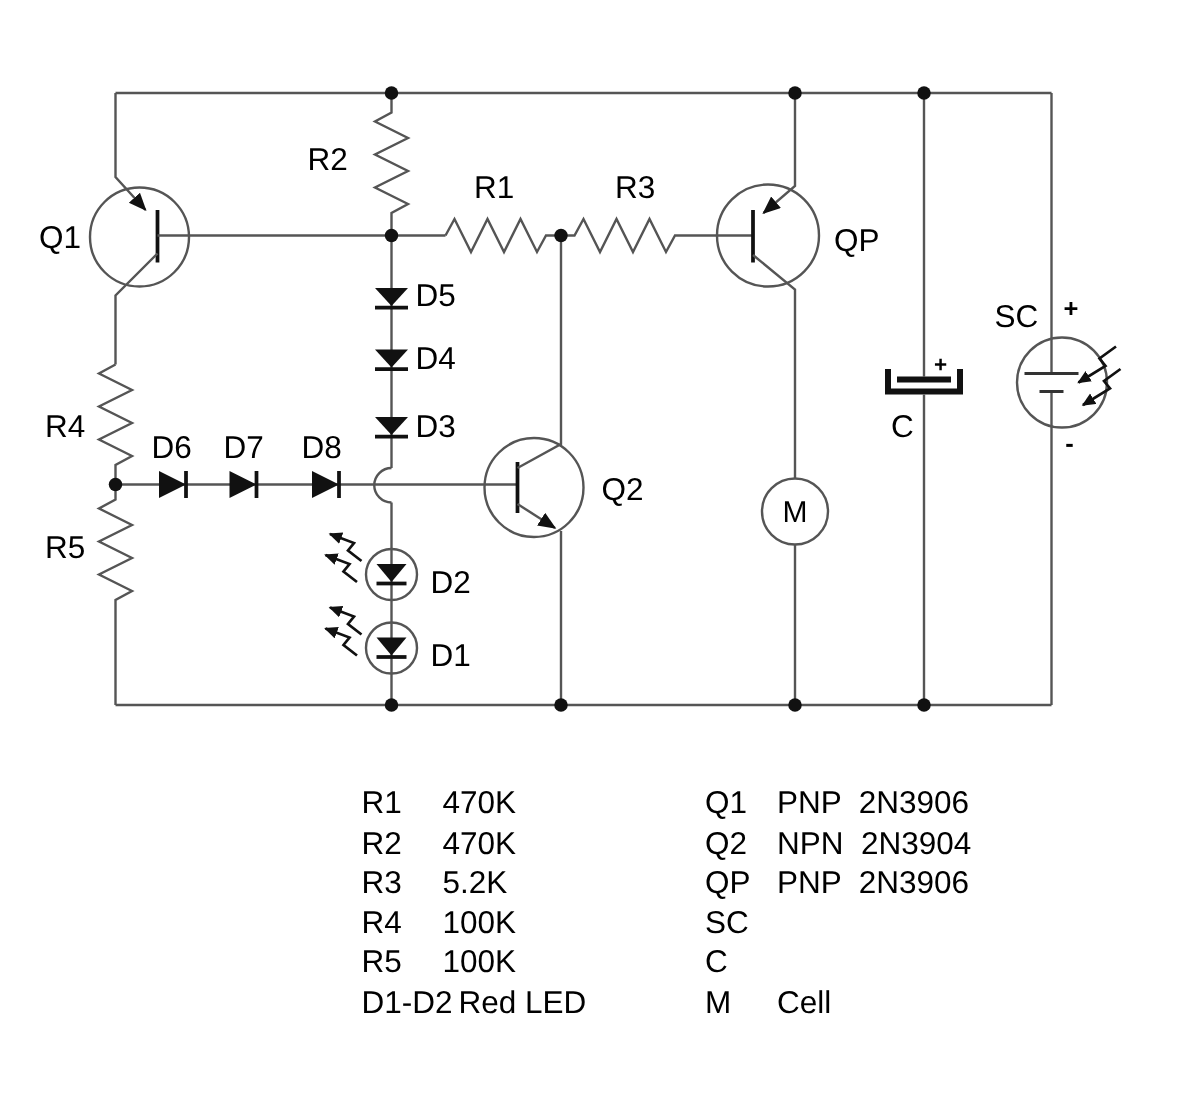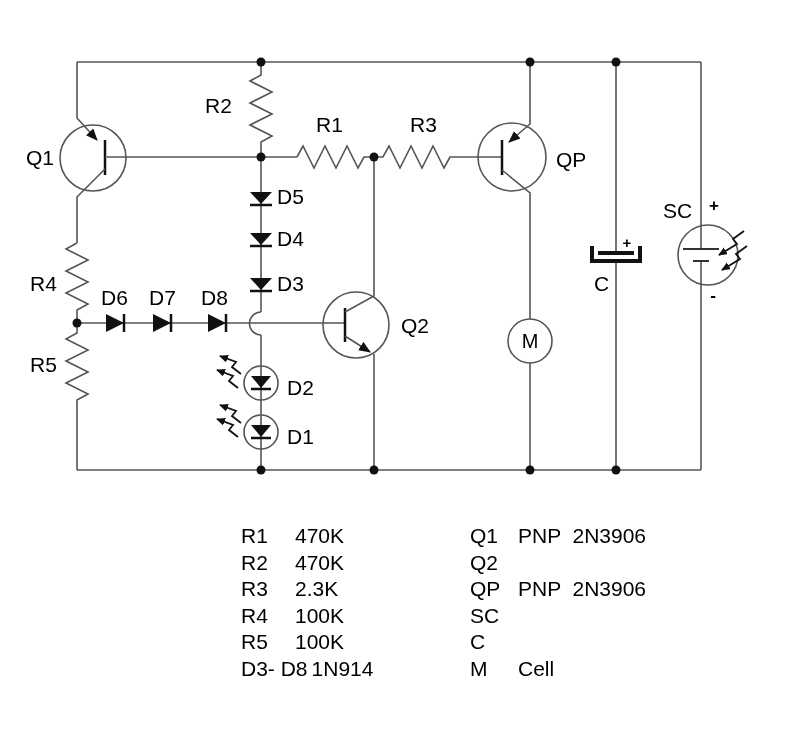--- a/index.html
+++ b/index.html
@@ -188,43 +188,44 @@
     <div class="lrow">
         <span class="ref">R1</span>
         <span class="val">470K</span>
       </div>
     <div class="lrow">
         <span class="ref">R2</span>
         <span class="val">470K</span>
       </div>
     <div class="lrow">
         <span class="ref">R3</span>
-        <span class="val">2.3K</span>
+        <span class="val">5.2K</span>
       </div>
     <div class="lrow">
         <span class="ref">R4</span>
         <span class="val">100K</span>
       </div>
     <div class="lrow">
         <span class="ref">R5</span>
         <span class="val">100K</span>
       </div>
     <div class="lrow">
-        <span class="ref">D3- D8</span>
-        <span class="val">1N914</span>
+        <span class="ref">D1-D2</span>
+        <span class="val">Red LED</span>
       </div>
   </div>
 
   <div class="legend legend-right">
     <div class="lrow">
         <span class="ref">Q1</span>
         <span class="val">PNP  2N3906</span>
       </div>
     <div class="lrow">
         <span class="ref">Q2</span>
+        <span class="val">NPN  2N3904</span>
       </div>
     <div class="lrow">
         <span class="ref">QP</span>
         <span class="val">PNP  2N3906</span>
       </div>
     <div class="lrow">
         <span class="ref">SC</span>
       </div>
     <div class="lrow">
         <span class="ref">C</span>

